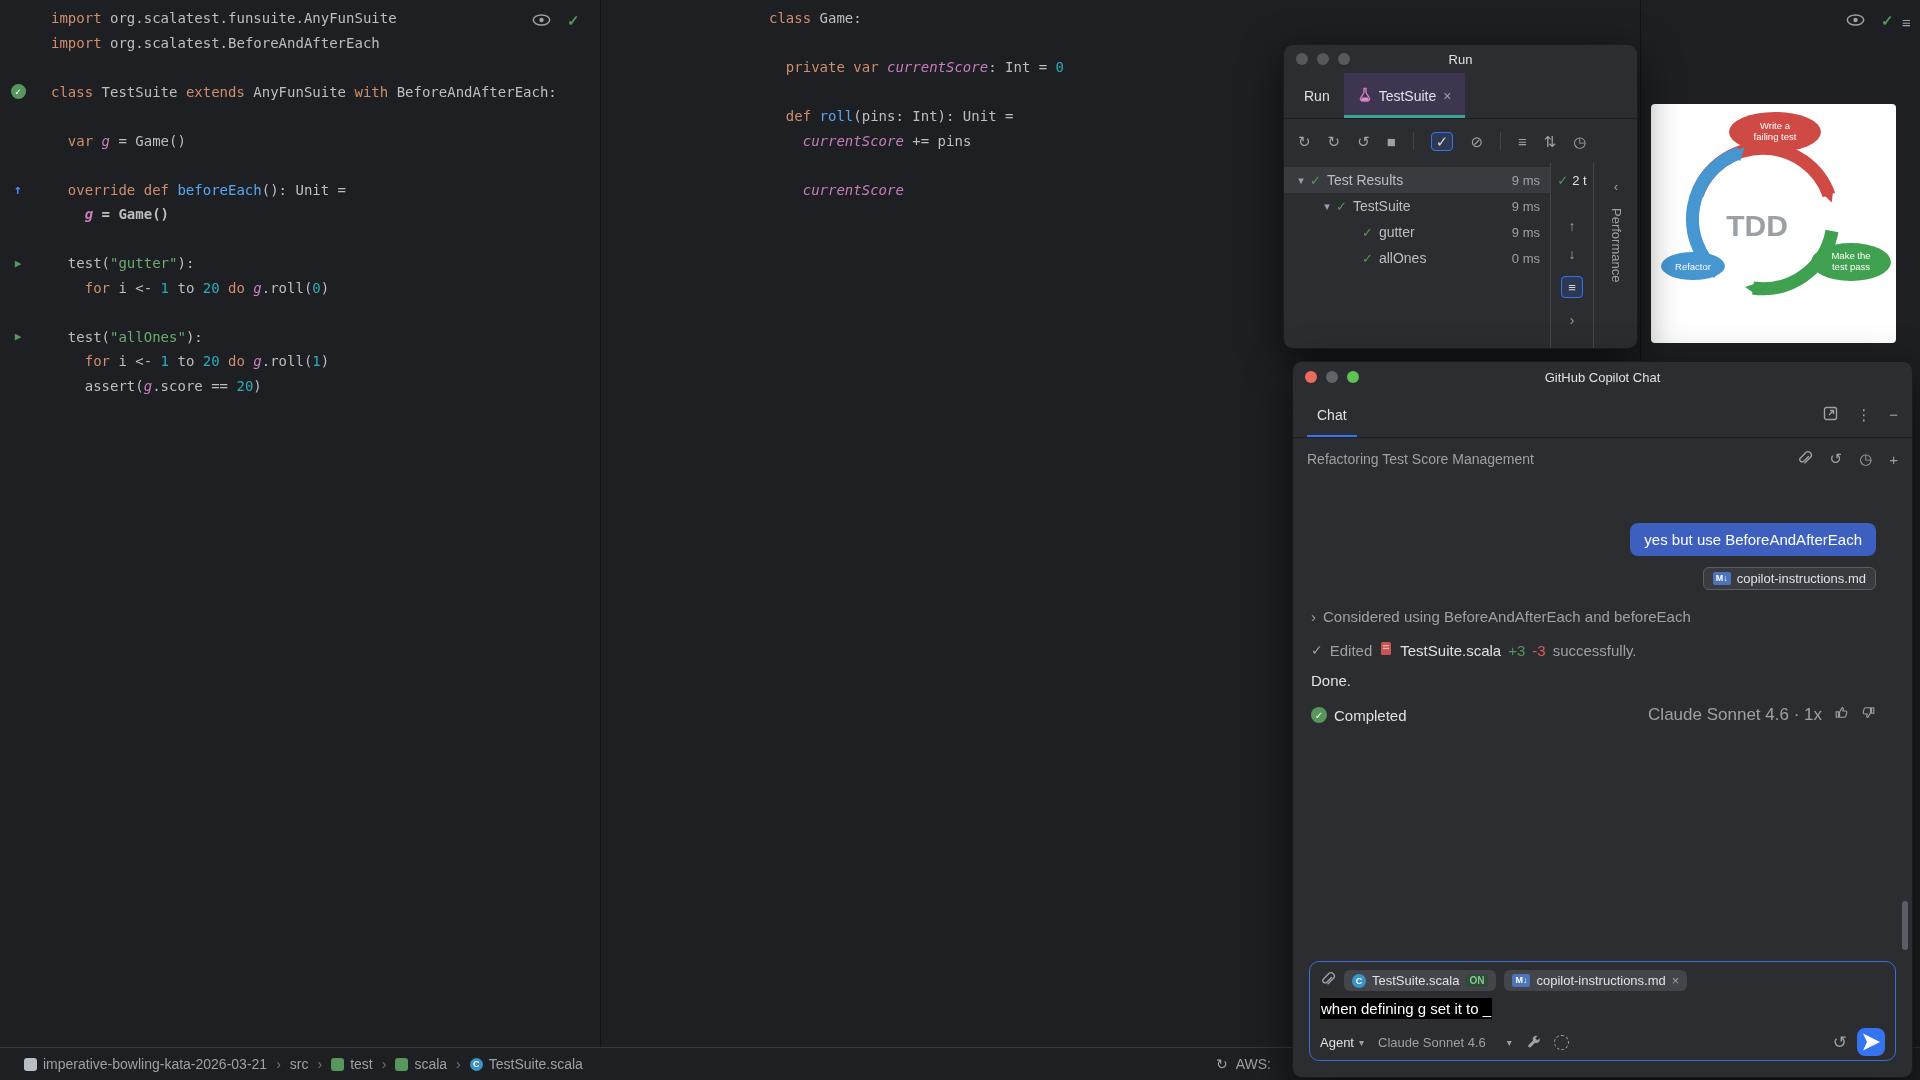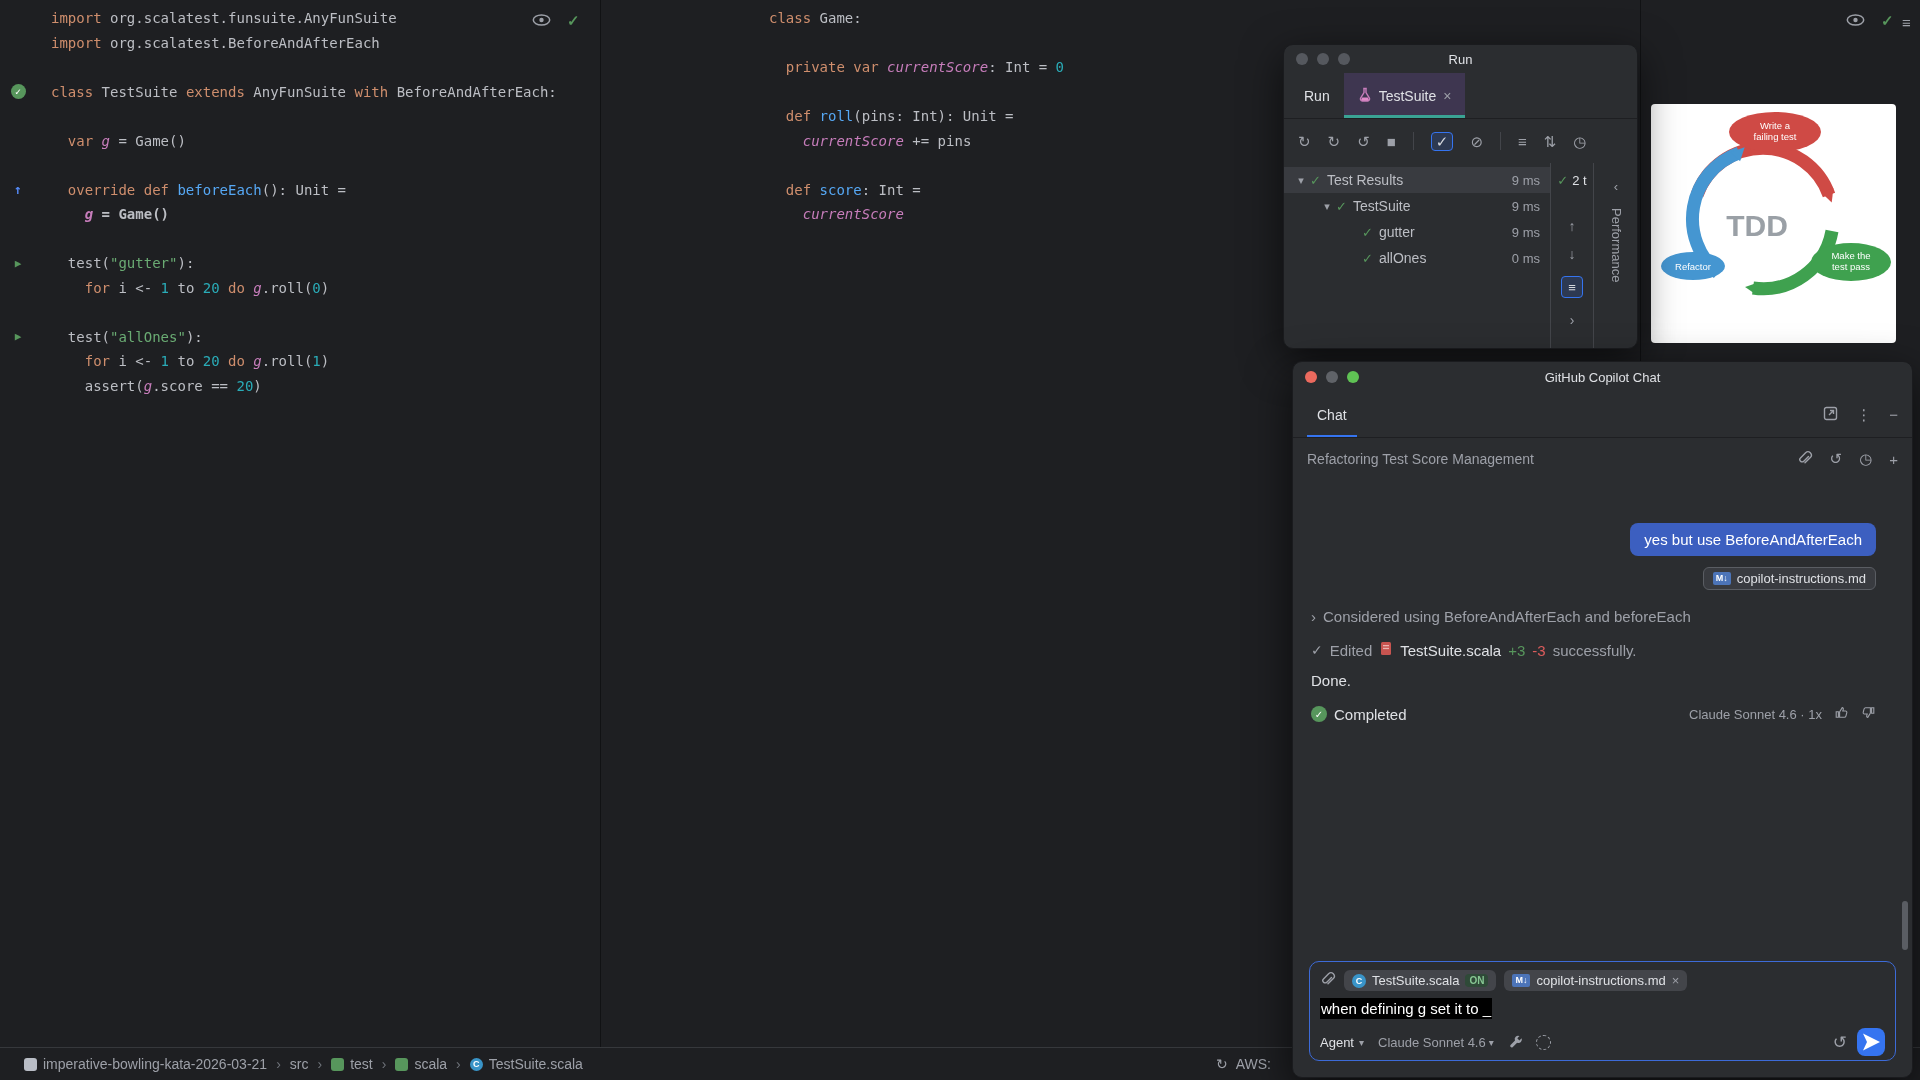--- a/index.html
+++ b/index.html
@@ -85,37 +85,37 @@
   .cp-bubble { position:absolute; right:36px; top:161px; background:#3C5FC0; color:#fff; font-size:15px;
     padding:8px 14px; border-radius:8px; }
   .cp-attach-chip { position:absolute; right:36px; top:205px; display:flex; align-items:center; gap:6px;
     background:#393B40; border:1px solid #5A5D63; border-radius:6px; padding:3px 9px; color:#DFE1E5; font-size:13px; }
   .cp-row { position:absolute; left:18px; display:flex; align-items:center; gap:7px; font-size:15px; color:#9DA0A8; }
   .gray-check { color:#9DA0A8; font-size:14px; }
   .file-name { color:#DFE1E5; }
   .plus-count { color:#57965C; } .minus-count { color:#DB5C5C; }
   .done-circle { width:16px; height:16px; border-radius:50%; background:#57965C; color:#fff; font-size:10px;
     display:inline-flex; align-items:center; justify-content:center; }
-  .model-usage { margin-left:auto; font-size:13px; color:#9DA0A8; display:flex; gap:12px; align-items:center; }
+  .model-usage { margin-left:auto; font-size:17px; color:#9DA0A8; display:flex; gap:12px; align-items:center; }
   .cp-scroll { position:absolute; right:4px; top:539px; width:6px; height:49px; background:#5A5D63; border-radius:3px; }
   .cp-input { position:absolute; left:16px; right:16px; top:599px; height:100px; border:1px solid #3D6BD8;
     border-radius:10px; padding:8px 10px; background:#2B2D30; }
   .ci-row1 { display:flex; align-items:center; gap:8px; }
   .chip { display:flex; align-items:center; gap:6px; background:#43454A; border-radius:6px; padding:3px 8px;
     font-size:13px; color:#DFE1E5; }
   .on-badge { background:#2F4A38; color:#87C793; font-size:10px; font-weight:bold; border-radius:4px; padding:1px 4px; }
   .chip-x { color:#9DA0A8; font-size:13px; }
   .md-badge { background:#4C74B8; color:#fff; font-size:9px; font-weight:bold; border-radius:2px; padding:1px 3px; line-height:1.2; }
   .scala-circle { width:14px; height:14px; border-radius:50%; background:#3994C8; color:#fff; font-size:9px;
     font-weight:bold; display:inline-flex; align-items:center; justify-content:center; }
   .ci-text { margin-top:9px; font-size:15px; }
   .ci-text .sel { background:#000000; color:#fff; padding:2px 1px; }
   .ci-row3 { margin-top:11px; display:flex; align-items:center; font-size:13px; }
   .agent { color:#DFE1E5; display:flex; align-items:center; gap:5px; }
-  .model { color:#9DA0A8; margin-left:14px; display:flex; align-items:center; gap:3px; }
+  .model { color:#9DA0A8; margin-left:14px; display:flex; align-items:center; gap:21px; }
   .chev-sm { color:#9DA0A8; font-size:10px; }
   .tool-ic { margin-left:14px; display:inline-flex; }
   .dashed-circle { width:15px; height:15px; border:1.5px dashed #9DA0A8; border-radius:50%; margin-left:12px; }
   .resend { margin-left:auto; color:#9DA0A8; font-size:17px; }
   .send-btn { width:28px; height:28px; background:#3574F0; border-radius:8px; display:flex; align-items:center;
     justify-content:center; margin-left:10px; }
 
   
   #statusbar { position:absolute; left:0; top:1047px; width:1920px; height:33px; background:#1E1F22;
     border-top:1px solid #36383C; display:flex; align-items:center; padding-left:12px; z-index:2;
@@ -155,21 +155,20 @@
 </div>
 <div class="pane" id="pane-middle">
   <div class="code-area" id="code-middle">
       <div class="code-line"><span class="code-text"><span class="tk-k">class </span><span class="tk-d">Game:</span></span></div>
       <div class="code-line"><span class="code-text"></span></div>
       <div class="code-line"><span class="code-text" style="padding-left: 16.86px;"><span class="tk-k">private </span><span class="tk-k">var </span><span class="tk-f">currentScore</span><span class="tk-d">: Int = </span><span class="tk-n">0</span></span></div>
       <div class="code-line"><span class="code-text"></span></div>
       <div class="code-line"><span class="code-text" style="padding-left: 16.86px;"><span class="tk-k">def </span><span class="tk-m">roll</span><span class="tk-d">(pins: Int): Unit =</span></span></div>
       <div class="code-line"><span class="code-text" style="padding-left: 33.72px;"><span class="tk-f">currentScore</span><span class="tk-d"> += pins</span></span></div>
       <div class="code-line"><span class="code-text"></span></div>
-      <div class="code-line"><span class="code-text" style="padding-left: 16.86px;"><span class="tk-k">def </span><span class="tk-m">score</span><span class="tk-d">: Int =</span></span></div>
       <div class="code-line"><span class="code-text" style="padding-left: 33.72px;"><span class="tk-f">currentScore</span></span></div>
     </div>
 </div>
 <div class="pane" id="pane-right"></div>
 
 <div class="inspect" style="left:532px">
   <span>
     <svg width="19" height="12">
         <ellipse cx="9.5" cy="6" rx="8.2" ry="5" fill="none" stroke="#9DA0A8" stroke-width="1.5"></ellipse>
         <circle cx="9.5" cy="6" r="2.2" fill="#9DA0A8"></circle>

